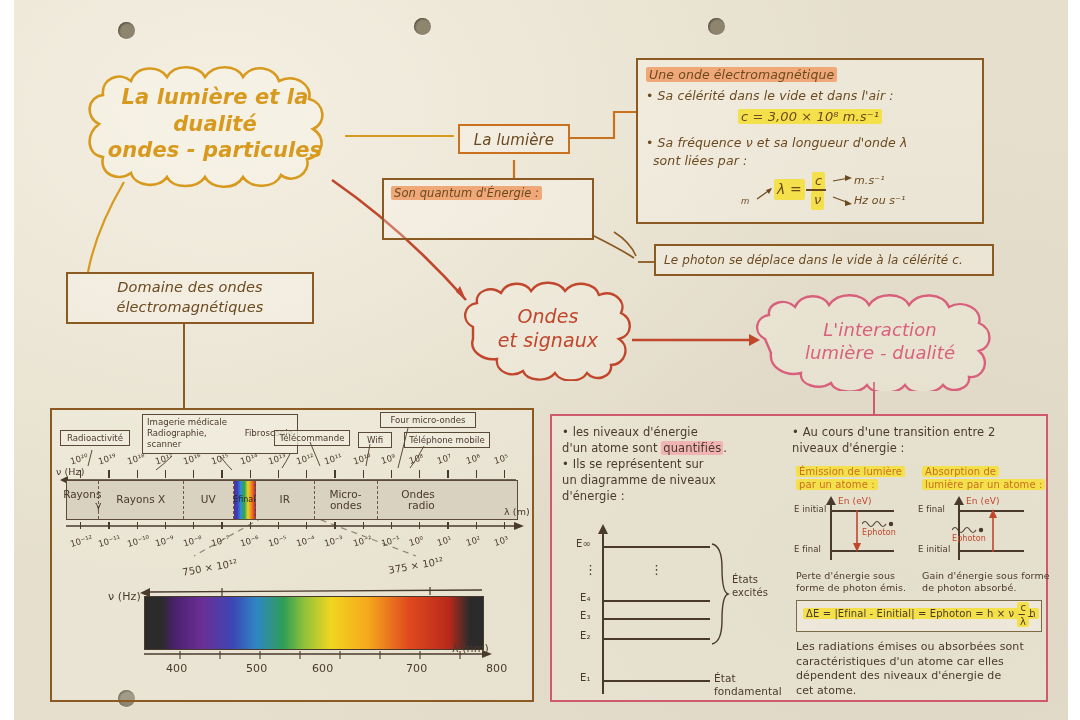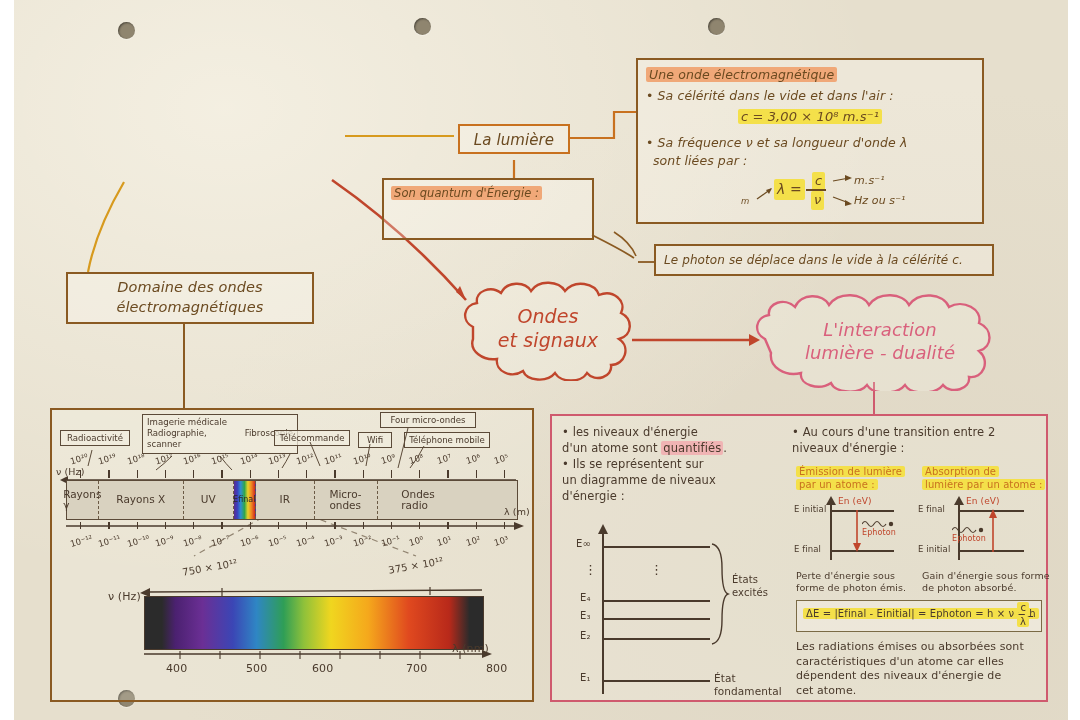--- a/index.html
+++ b/index.html
@@ -51,21 +51,21 @@
   .hl-yellow { background: #f4e04a; padding: 0 3px; border-radius: 2px; }
   .hl-pink   { background: #f0b4b4; padding: 0 2px; border-radius: 2px; }
 
   .bullet::before { content: "• "; }
 
   svg.conn { position: absolute; overflow: visible; pointer-events: none; }
 
   
   .specband { position: absolute; background: #d9d2c0; border: 1.4px solid #5b4a38; display: flex; }
   .specseg { border-right: 1.4px dashed #6b5a45; display: flex; align-items: center; justify-content: center;
-             font-size: 10.5px; text-align: left; line-height: 1.08; color: #4a3a2c; }
+             font-size: 10.5px; text-align: right; line-height: 1.08; color: #4a3a2c; }
   .specseg:last-child { border-right: none; }
   .rainbow {
     background: linear-gradient(to right,
       #5b2d8e 0%, #3a3fbf 16%, #2f8fd0 32%, #2fa64e 50%, #e8d32a 66%, #ef8b22 82%, #d12b20 100%);
   }
   .tick { position: absolute; width: 1.2px; background: #4a3a2c; }
   .axlabel { position: absolute; font-size: 8.6px; color: #4a3a2c; white-space: nowrap; }
 
   .calloutbox {
     position: absolute; border: 1.3px solid #5b4a38; background: rgba(240,236,222,.75);
@@ -117,20 +117,35 @@
     <path d="M170 323 L170 408" stroke="#8a5a22" stroke-width="2" fill="none"></path>
 
     <path d="M860 382 L860 414" stroke="#cf5a6e" stroke-width="2" fill="none"></path>
 
     <path d="M258 512 L180 556" stroke="#7a6a55" stroke-width="1.2" fill="none" stroke-dasharray="6 5"></path>
     <path d="M286 512 L402 556" stroke="#7a6a55" stroke-width="1.2" fill="none" stroke-dasharray="6 5"></path>
 
     <path d="M624 262 L640 262" stroke="#8a5a22" stroke-width="1.8" fill="none"></path>
   </svg>
 
+  <div class="cloud or" style="left:70px;top:66px;width:262px;height:116px;">
+    <svg class="scallop" viewBox="0 0 280 134" style="width:280px;height:134px;">
+      <path d="M24,67 C10,60 12,40 28,38 C26,22 44,14 56,24 C62,8 84,8 92,20
+               C100,6 124,8 130,20 C140,6 162,8 168,20 C178,6 200,10 204,24
+               C220,16 238,28 234,42 C250,46 252,66 238,72 C252,80 248,100 232,102
+               C236,116 218,128 206,118 C200,132 176,132 168,120 C160,134 136,132 130,120
+               C122,132 98,132 92,120 C84,132 60,130 56,116 C42,126 24,116 28,100
+               C12,98 10,78 24,67 Z" fill="#fffdf5" fill-opacity="0.22" stroke="#d79a1e" stroke-width="2.6"></path>
+    </svg>
+    <div class="lbl hw" style="font-size:21px;font-weight:700;font-style:italic;">
+      <div>La lumière et la</div>
+      <div>dualité</div>
+      <div>ondes - particules</div>
+    </div>
+  </div>
 
   <div class="box orange" style="left:444px;top:124px;width:112px;height:30px;">
     <div class="inner hw br" style="font-size:15px;font-style:italic;text-align:center;padding-top:4px;">La lumière</div>
   </div>
 
   <div class="box brown" style="left:622px;top:58px;width:348px;height:166px;">
     <div class="inner hw br" style="font-size:12.5px;font-style:italic;">
       <div style="margin-bottom:3px;">
         <span class="hl-orange">Une onde électromagnétique</span>
       </div>

